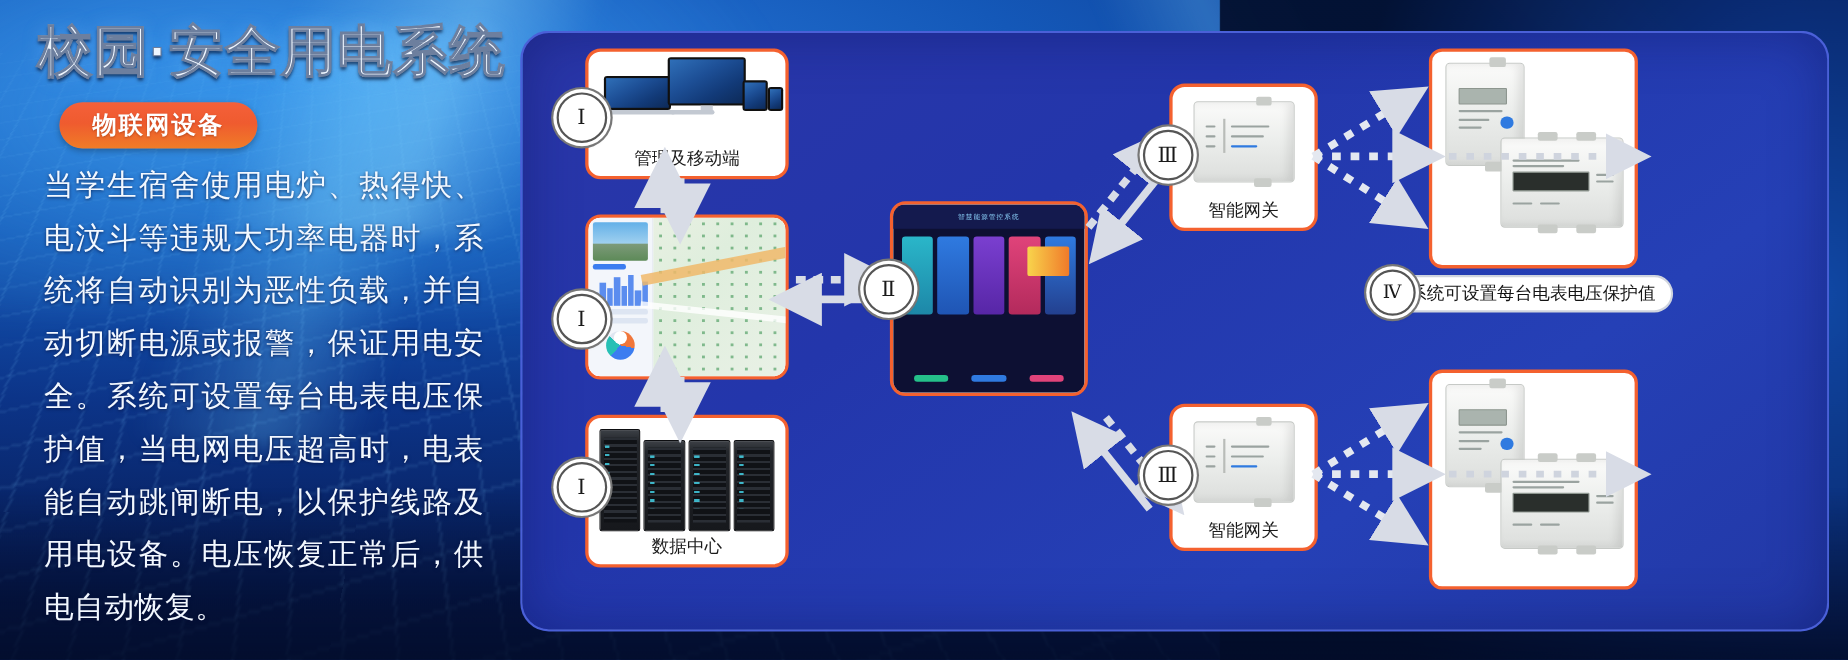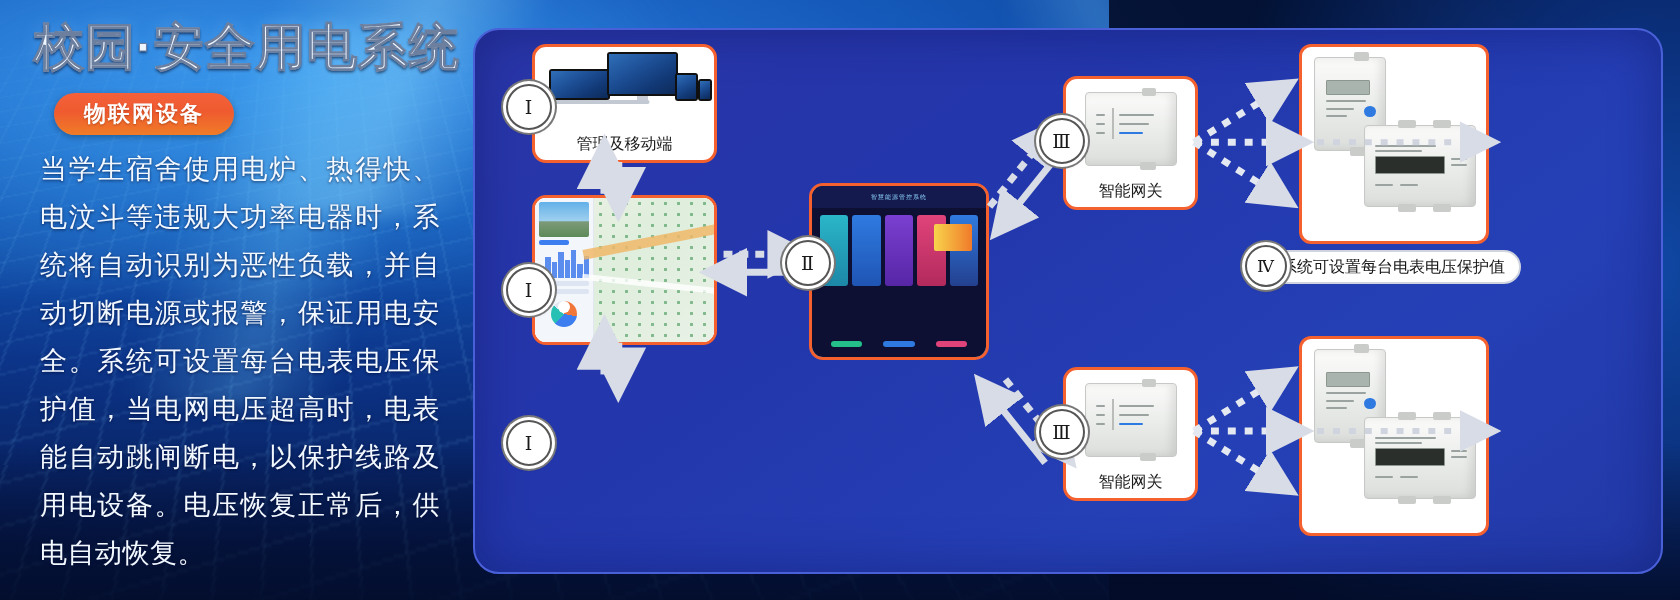--- a/index.html
+++ b/index.html
@@ -331,20 +331,31 @@
         <div class="col-b">
           <div class="mapdots"></div>
           <div class="maproad"></div>
           <div class="maproad b"></div>
         </div>
       </div>
     </div>
   </div>
   <div class="rn" style="left:31px; top:237px;">Ⅰ</div>
 
+  <div class="card" style="left:57px; top:347px; width:185px; height:139px;">
+    <div class="thumb">
+      <div class="servers">
+        <div class="rack t"></div>
+          <div class="rack"></div>
+          <div class="rack"></div>
+          <div class="rack"></div>
+      </div>
+    </div>
+    <div class="cap">数据中心</div>
+  </div>
   <div class="rn" style="left:31px; top:390px;">Ⅰ</div>
 
   <div class="card" style="left:334px; top:153px; width:180px; height:177px;">
     <div class="thumb">
       <div class="iot">
         <div class="top">智慧能源管控系统</div>
         <div class="chip"></div>
         <div class="tiles">
           <i></i>
             <i></i>

